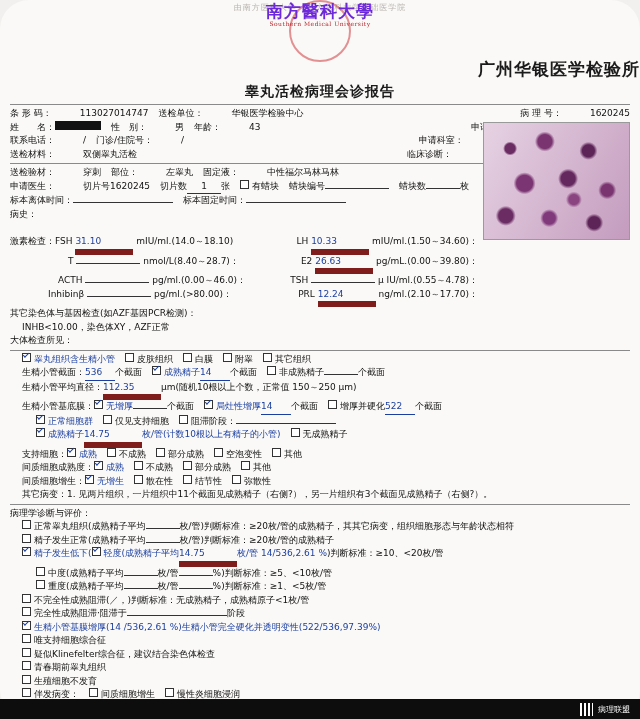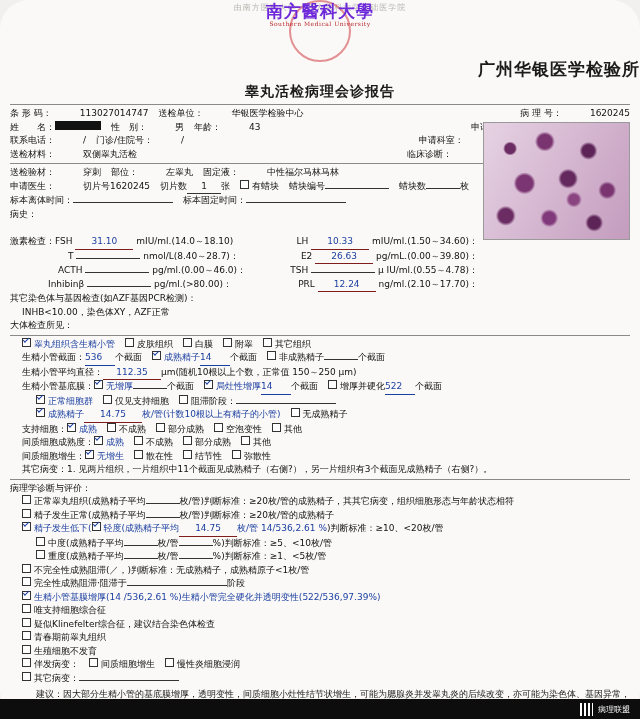--- a/index.html
+++ b/index.html
@@ -85,21 +85,21 @@
     display:inline-block;width:7px;height:7px;border:1px solid #333;
     margin-right:3px;vertical-align:0px;position:relative;background:#fff;
   }
   .cb.on:after{
     content:"";position:absolute;left:0px;top:-1px;width:5px;height:2px;
     border-left:1.4px solid #1b3fa0;border-bottom:1.4px solid #1b3fa0;
     transform:rotate(-45deg);
   }
   .blue{color:#1b3fa0;}
   .bluenum{color:#1b3fa0;border-bottom:1px solid #1b3fa0;display:inline-block;min-width:30px;text-align:left;}
-  .bluenum2{color:#1b3fa0;border-bottom:1px solid #7f1d1d;display:inline-block;min-width:58px;text-align:center;}
+  .bluenum2{color:#1b3fa0;border-bottom:6px solid #7f1d1d;display:inline-block;min-width:58px;}
   .indent{padding-left:12px;}
   .indent2{padding-left:26px;}
   .adv{
     border:0;margin-top:3px;line-height:12.5px;
   }
   .adv .txt{display:inline;}
   .blackbar{
     position:absolute;left:0;bottom:0;width:640px;height:20px;background:#0d0d0d;
     color:#fff;font-size:8px;display:flex;align-items:center;
   }

